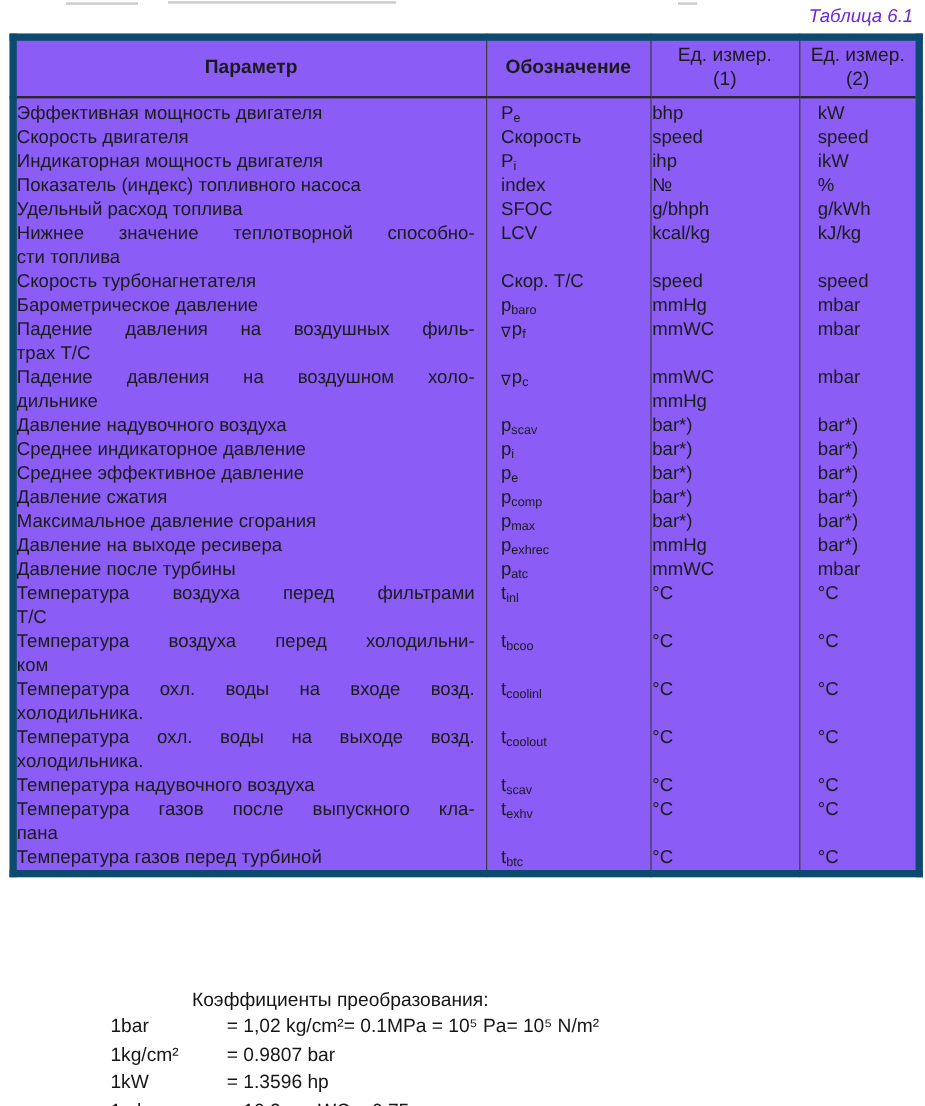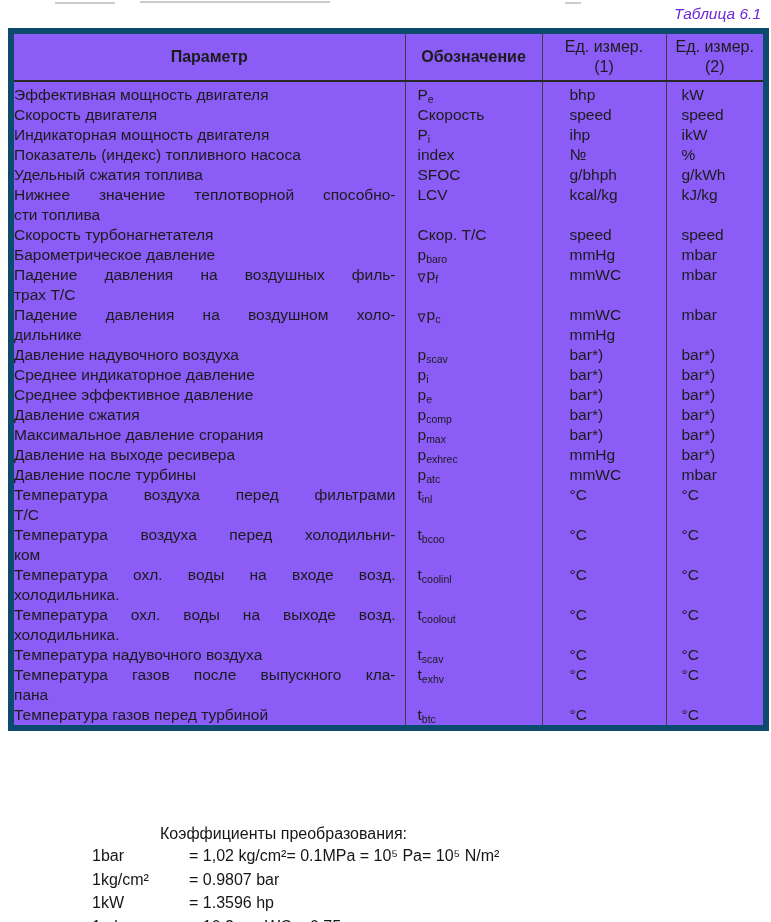--- a/index.html
+++ b/index.html
@@ -39,21 +39,21 @@
   th:last-child { border-right:none; }
   td {
     font-size:15.5px; line-height:20px;
     vertical-align:top; padding:0;
     border-right:1.5px solid #3d3d3d;
   }
   td:last-child { border-right:none; }
   tr.first td { padding-top:3px; }
   td.c-param { padding-right:9px; }
   td.c-des   { font-weight:normal; padding-left:12px; }
-  td.c-u1    { padding-left:27px; white-space:pre-line; }
+  td.c-u1    { padding-left:1px; white-space:pre-line; }
   td.c-u2    { padding-left:15px; white-space:pre-line; }
   .pline { }
   .pline.just { text-align:justify; text-align-last:justify; }
   sub { font-size:10.5px; line-height:0; vertical-align:-3px; letter-spacing:0; }
   .nabla { font-size:12px; vertical-align:-2px; padding-right:1px; }
   .conv { position:absolute; top:788px; left:0; width:771px; font-size:16px; color:#161616; }
   .conv-title { margin-left:160px; line-height:21px;margin-top:35px; }
   .conv-row { display:flex; margin-left:92px; line-height:23.5px; }
   .conv-left { width:97px; }
   .conv-right { flex:1; }
@@ -114,21 +114,21 @@
       <tr>
         <td class="c-param">
           <div class="pline">Показатель (индекс) топливного насоса</div>
         </td>
         <td class="c-des">index</td>
         <td class="c-u1">№</td>
         <td class="c-u2">%</td>
       </tr>
       <tr>
         <td class="c-param">
-          <div class="pline">Удельный сжатия топлива</div>
+          <div class="pline">Удельный расход топлива</div>
         </td>
         <td class="c-des">SFOC</td>
         <td class="c-u1">g/bhph</td>
         <td class="c-u2">g/kWh</td>
       </tr>
       <tr>
         <td class="c-param">
           <div class="pline just">Нижнее значение теплотворной способно-</div>
           <div class="pline">сти топлива</div>
         </td>

